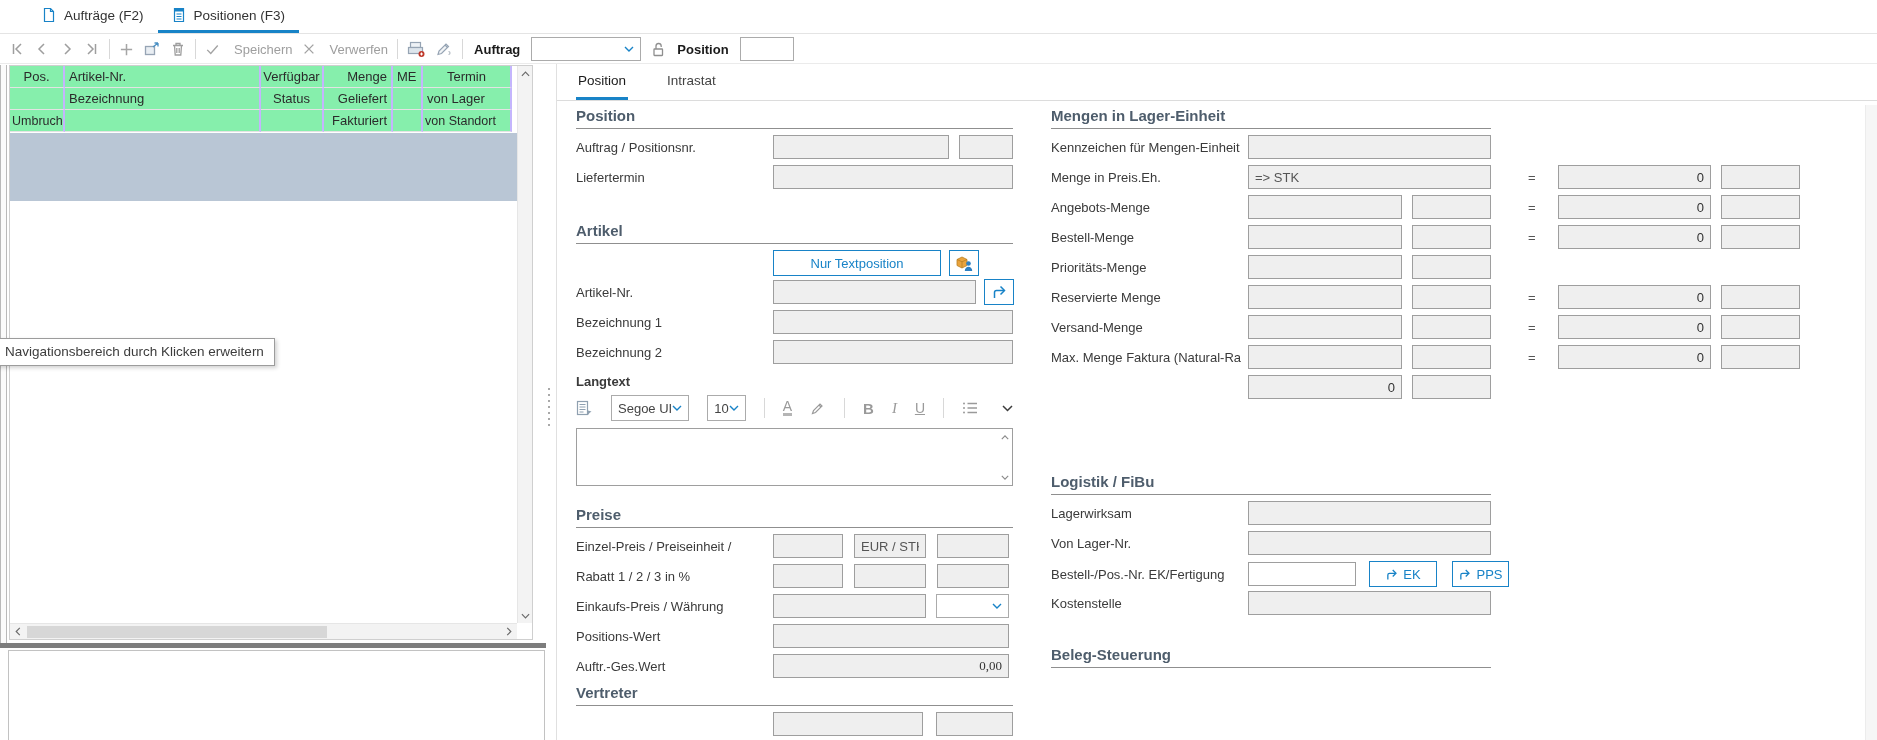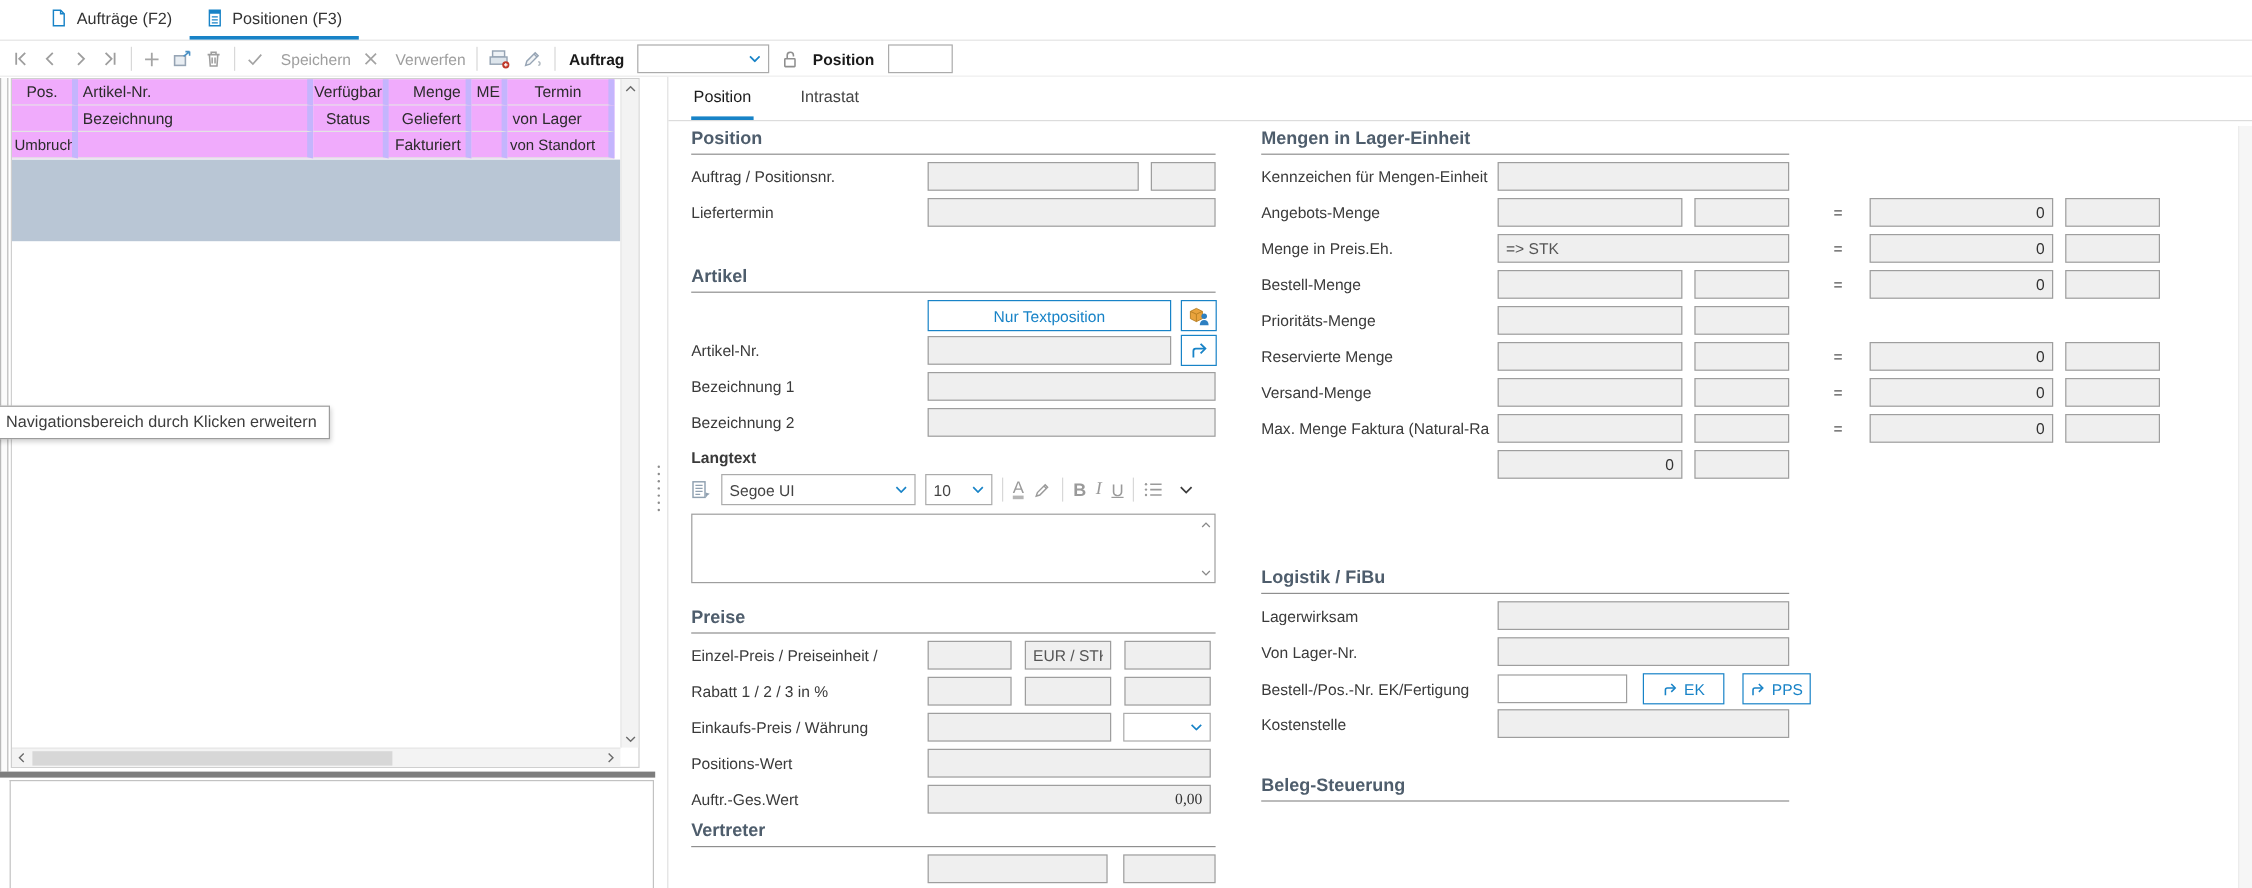--- a/index.html
+++ b/index.html
@@ -28,22 +28,22 @@
 
 
 .navstrip{position:absolute;left:0;top:65px;width:7px;height:578px;background:#fbfbfb;
   border-left:1px solid #b9b9b9;border-right:1px solid #b9b9b9}
 .vdots{position:absolute;left:545px;top:388px;width:8px;display:flex;flex-direction:column;gap:4px;align-items:center}
 .vdots i{width:2px;height:2px;background:#8c8c8c;border-radius:50%}
 
 
 .grid-wrap{position:absolute;left:9px;top:65px;width:524px;height:575px;border:1px solid #cfcfcf;background:#fff}
 .grid-header{display:grid;grid-template-columns:55px 196px 63px 69px 30px 89px}
-.gcell{height:22px;font-size:13px;color:#2b2b2b;border-right:5px solid #c4b5fd;border-bottom:1px solid #e3e3e3;
-  display:flex;align-items:center;padding:0 4px;white-space:nowrap;overflow:hidden;background:#f0abfc}
+.gcell{height:22px;font-size:13px;color:#2b2b2b;border-right:2px solid #c4b5fd;border-bottom:1px solid #e3e3e3;
+  display:flex;align-items:center;padding:0 4px;white-space:nowrap;overflow:hidden;background:#86efac}
 .gc-c{justify-content:center}.gc-r{justify-content:flex-end}
 .sel-row{position:absolute;left:0;top:67px;right:15px;height:68px;background:#b9c6d5}
 .vscroll{position:absolute;top:0;right:0;width:15px;bottom:16px;background:#f3f3f3;border-left:1px solid #e6e6e6}
 .vscroll .sbtn{position:absolute;left:0;width:15px;height:15px;display:flex;align-items:center;justify-content:center}
 .hscroll{position:absolute;left:0;right:15px;bottom:0;height:16px;background:#f3f3f3;border-top:1px solid #e6e6e6}
 .hscroll .sbtn{position:absolute;top:0;width:16px;height:15px;display:flex;align-items:center;justify-content:center}
 .hthumb{position:absolute;left:17px;top:2px;width:300px;height:12px;background:#d7d7d7}
 
 
 .tooltip{position:absolute;left:-6px;top:338px;background:#fff;border:1px solid #9c9c9c;
@@ -72,21 +72,21 @@
 .inp.white{background:#fff}
 .inp.right{text-align:right}.gap8{width:8px;flex:none}.gap10{width:10px;flex:none}
 .gap11{width:11px;flex:none}.gap13{width:13px;flex:none}.gap15{width:15px;flex:none}
 .btn-blue{height:26px;border:1px solid #1883c7;color:#1883c7;background:#fff;font-size:13px;
   display:flex;align-items:center;justify-content:center;gap:5px;flex:none;cursor:default}
 .iconbtn{width:30px;height:26px;padding:0}
 .eq{width:30px;flex:none;font-size:13px;color:#555}
 
 
 .langtext-label{font-size:13px;font-weight:700;color:#3a3a3a;margin-top:10px;height:16px;margin-bottom:4px}
-.fonttoolbar{display:flex;align-items:center;height:28px;margin-bottom:6px;gap:8px;color:#9a9a9a}
+.fonttoolbar{display:flex;align-items:center;height:28px;margin-bottom:6px;gap:18px;color:#9a9a9a}
 .fs-font{width:162px;height:26px}
 .fs-size{width:56px;height:26px}
 .tb-b{font-weight:700;font-size:15px;color:#9a9a9a}
 .tb-i{font-style:italic;font-size:15px;font-family:"Liberation Serif",serif;color:#9a9a9a}
 .tb-u{text-decoration:underline;font-size:14px;color:#9a9a9a}
 .tb-a{font-size:14px;color:#9a9a9a;border-bottom:3px solid #b5b5b5;line-height:13px}
 .textarea{position:relative;width:437px;height:58px;border:1px solid #9e9e9e;background:#fff}
 .ta-rail{position:absolute;right:0;top:0;bottom:0;width:14px}
 .ta-rail .sbtn{position:absolute;right:1px;width:12px;height:12px;display:flex;align-items:center;justify-content:center}
 
@@ -296,21 +296,21 @@
           <input class="inp" style="width: 54px;" readonly="">
         </div>
         <div class="row">
           <span class="lbl">Liefertermin</span>
           <input class="inp" style="width: 240px;" readonly="">
         </div>
 
         <div class="sec-title" style="margin-top:33px">Artikel</div>
         <div class="row" style="height:26px;margin-bottom:4px">
           <span class="lbl"></span>
-          <div class="btn-blue" style="width:203px">Nur Textposition</div>
+          <div class="btn-blue" style="width:168px">Nur Textposition</div>
           <span class="gap8"></span>
           <div class="btn-blue iconbtn">
             <span class="ico">
               <svg width="18" height="18" viewBox="0 0 18 18">
                   <path d="M2 5.5l5-2.5 5 2.5v6l-5 2.5-5-2.5z" fill="#e9a33d" stroke="#b97f22" stroke-width="0.8"></path>
                   <path d="M2 5.5l5 2.3 5-2.3M7 7.8V14" fill="none" stroke="#b97f22" stroke-width="0.8"></path>
                   <circle cx="13.5" cy="9.5" r="2.3" fill="#2d7fc1"></circle>
                   <path d="M9.8 17c0-2.7 1.6-4.3 3.7-4.3s3.7 1.6 3.7 4.3z" fill="#2d7fc1"></path>
                 </svg>
             </span>
@@ -453,28 +453,28 @@
         </div>
       </div>
 
       <div class="col col2">
         <div class="sec-title" style="margin-top:2px">Mengen in Lager-Einheit</div>
         <div class="row">
           <span class="lbl">Kennzeichen für Mengen-Einheit</span>
           <input class="inp" style="width: 243px;" readonly="">
         </div>
         <div class="row">
+          <span class="lbl">Menge in Preis.Eh.</span>
+          <input class="inp" style="width: 243px; color: rgb(85, 85, 85);" readonly="" value="=&gt; STK">
+        </div>
+        <div class="row">
           <span class="lbl">Angebots-Menge</span>
           <input class="inp" style="width: 154px;" readonly="">
           <span class="gap10"></span>
           <input class="inp" style="width: 79px;" readonly="">
-        </div>
-        <div class="row">
-          <span class="lbl">Menge in Preis.Eh.</span>
-          <input class="inp" style="width: 243px; color: rgb(85, 85, 85);" readonly="" value="=&gt; STK">
         </div>
         <div class="row">
           <span class="lbl">Bestell-Menge</span>
           <input class="inp" style="width: 154px;" readonly="">
           <span class="gap10"></span>
           <input class="inp" style="width: 79px;" readonly="">
         </div>
         <div class="row">
           <span class="lbl">Prioritäts-Menge</span>
           <input class="inp" style="width: 154px;" readonly="">

